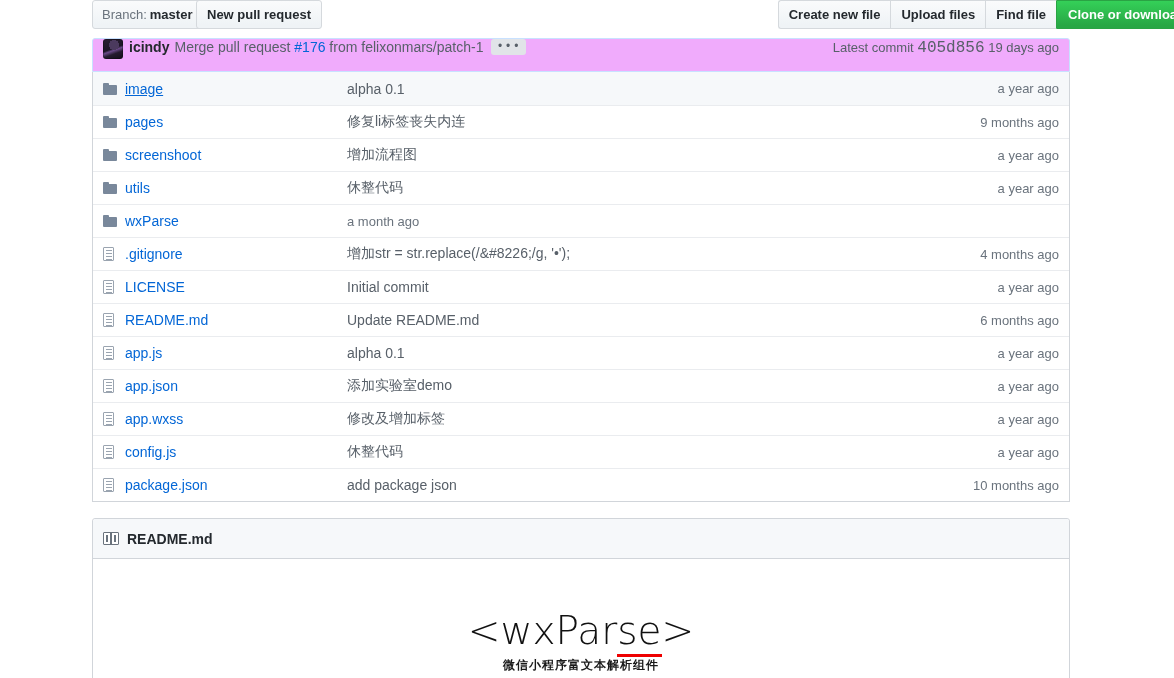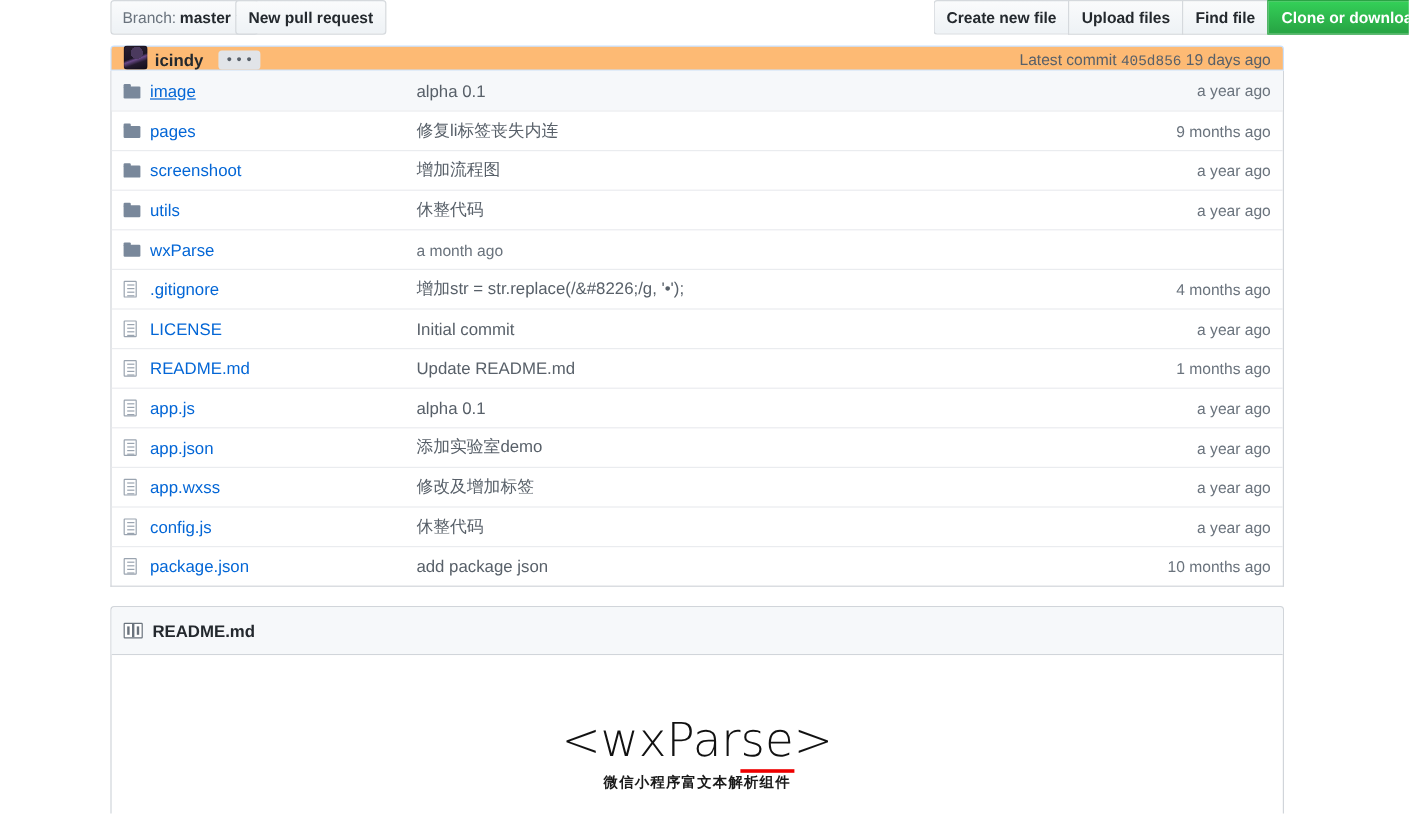--- a/index.html
+++ b/index.html
@@ -63,23 +63,23 @@
   }
 
   
   .container {
     position: absolute; left: 92px; top: 38px;
     width: 978px;
   }
 
   
   .commit-bar {
-    display: flex; align-items: flex-end;
-    height: 21px; padding: 0 10px;
-    background: #fdba74;
+    display: flex; align-items: flex-start;
+    height: 34px; padding: 0 10px;
+    background: #f0abfc;
     border: 1px solid #c8e1ff;
     border-top-left-radius: 3px; border-top-right-radius: 3px;
     font-size: 14px; color: #586069;
   }
   .avatar {
     width: 20px; height: 20px; border-radius: 3px; flex: none;
     margin-right: 6px;
     background:
       radial-gradient(circle at 55% 30%, #4b3a5e 0 28%, rgba(0,0,0,0) 29%),
       linear-gradient(160deg, #2b2033 0%, #1d1626 48%, #6b4a8a 56%, #241a2e 70%, #120d18 100%);
@@ -94,21 +94,21 @@
     height: 16px; padding: 0 5px;
     background: #e1e4e8; border-radius: 3px;
     color: #586069; font-size: 12px; line-height: 10px;
     letter-spacing: 1px; cursor: pointer;
     font-family: "Liberation Mono", monospace;
   }
   .commit-right {
     margin-left: auto; color: #586069; font-size: 13px; white-space: nowrap;
   }
   .commit-sha {
-    font-family: "Liberation Mono", monospace; font-size: 12px; color: #586069;
+    font-family: "Liberation Mono", monospace; font-size: 16px; color: #586069;
   }
 
   
   .file-table { border: 1px solid #d1d5da; border-top: none; background: #fff; }
   .file-row {
     display: flex; align-items: center;
     height: 33px;
     border-top: 1px solid #eaecef;
     padding: 0 10px;
     font-size: 14px;
@@ -232,20 +232,25 @@
         <span class="caret"></span>
       </div>
     </div>
   </div>
 
   <div class="container">
 
     <div class="commit-bar">
       <div class="avatar"></div>
       <span class="commit-author">icindy</span>
+      <span class="commit-msg">
+        <span>Merge pull request</span>
+        <a>#176</a>
+        <span>from felixonmars/patch-1</span>
+      </span>
       <span class="ellipsis-btn">•••</span>
       <span class="commit-right">
         <span>Latest commit</span>
         <span class="commit-sha">405d856</span>
         <span>19 days ago</span>
       </span>
     </div>
 
     <div class="file-table" id="file-table">
         <div class="file-row hovered">
@@ -302,21 +307,21 @@
           <div class="file-name"><a>LICENSE</a></div>
           <div class="file-msg">Initial commit</div>
           <div class="file-age">a year ago</div>
         </div>
         <div class="file-row">
           <div class="icon-cell">
             <span class="file-ico"></span>
           </div>
           <div class="file-name"><a>README.md</a></div>
           <div class="file-msg">Update README.md</div>
-          <div class="file-age">1 months ago</div>
+          <div class="file-age">6 months ago</div>
         </div>
         <div class="file-row">
           <div class="icon-cell">
             <span class="file-ico"></span>
           </div>
           <div class="file-name"><a>app.js</a></div>
           <div class="file-msg">alpha 0.1</div>
           <div class="file-age">a year ago</div>
         </div>
         <div class="file-row">

